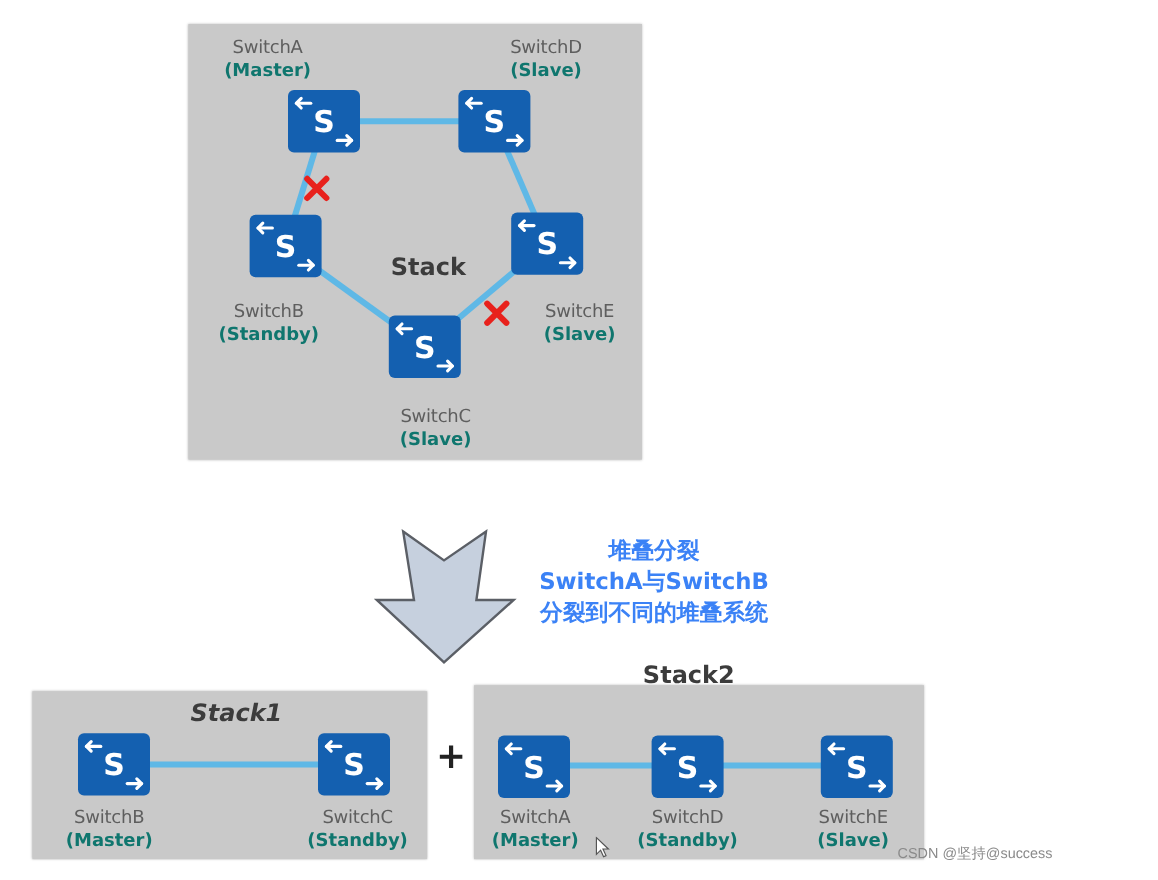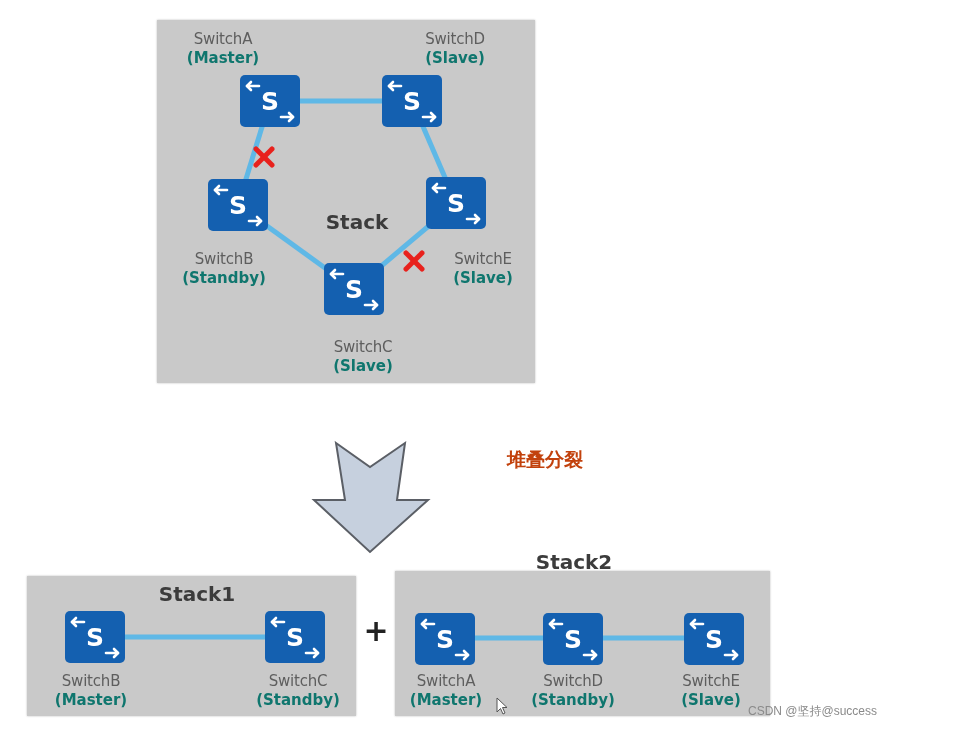--- a/index.html
+++ b/index.html
@@ -7,21 +7,21 @@
          font-family:"DejaVu Sans", sans-serif; }
   .panel { position:absolute; background:#c9c9c9; box-shadow: 0 0 2px #bdbdbd; }
   #panel-top { left:157px; top:20px; width:378px; height:363px; }
   #panel-s1 { left:27px; top:576px; width:329px; height:140px; }
   #panel-s2 { left:395px; top:571px; width:375px; height:145px; }
   svg.layer { position:absolute; left:0; top:0; }
   .lbl { position:absolute; text-align:center; color:#5e5e5e; font-size:15px; line-height:19px; white-space:nowrap; transform:translateX(-50%); }
   .lbl .name { display:block; letter-spacing:-0.2px; }
   .lbl .role { display:block; font-weight:bold; color:#0f766e; }
   .title { position:absolute; font-weight:bold; color:#3c3c3c; font-size:20px; transform:translateX(-50%); white-space:nowrap; }
-  .caption { position:absolute; left:545px; top:446px; transform:translateX(-50%); text-align:center; font-weight:bold; color:#c2410c; font-size:19px; line-height:26px; white-space:nowrap; }
+  .caption { position:absolute; left:545px; top:446px; transform:translateX(-50%); text-align:center; font-weight:bold; color:#3b82f6; font-size:19px; line-height:26px; white-space:nowrap; }
   .plus { position:absolute; left:376px; top:613px; transform:translateX(-50%); font-size:30px; color:#222; font-weight:bold; }
   .watermark { position:absolute; left:748px; top:703px; color:#8a8a8a; font-size:12px; font-family:"Liberation Sans", sans-serif; white-space:nowrap; }
   .switch { position:absolute; width:60px; height:52px; border-radius:5px; background:#1460b0; }
   .switch svg { position:absolute; left:0; top:0; }
 </style>
 </head>
 <body>
 
 <div class="panel" id="panel-top"></div>
 
@@ -120,27 +120,29 @@
 <div class="lbl" style="left:224px; top:250px;">
   <span class="name">SwitchB</span>
   <span class="role">(Standby)</span>
 </div>
 
 <svg class="layer" width="965" height="733" style="pointer-events:none;">
   <polygon points="336,443 370,467 405,443 397,500 428,500 370,552 314,500 345,500" fill="#c6d0de" stroke="#5b5f66" stroke-width="2" stroke-linejoin="miter"></polygon>
 </svg>
 <div class="caption">
   <div>堆叠分裂</div>
+  <div>SwitchA与SwitchB</div>
+  <div>分裂到不同的堆叠系统</div>
 </div>
 
 <div class="panel" id="panel-s1"></div>
 <svg class="layer" width="965" height="733" style="pointer-events:none;">
   <line x1="96" y1="637" x2="296" y2="637" stroke="#5fb8e6" stroke-width="5"></line>
 </svg>
-<div class="title" style="left:197px; top:582px;">Stack1</div>
+<div class="title" style="left:197px; top:582px;font-style:italic;">Stack1</div>
 <div class="switch" style="left:65px; top:611px;">
     <svg width="60" height="52" viewBox="0 0 60 52">
       <g stroke="#ffffff" stroke-width="2.6" fill="none" stroke-linecap="round" stroke-linejoin="round">
         <line x1="7" y1="11" x2="19" y2="11"></line>
         <polyline points="11,7 7,11 11,15"></polyline>
         <line x1="41" y1="42" x2="53" y2="42"></line>
         <polyline points="49,38 53,42 49,46"></polyline>
       </g>
       <text x="30" y="35" text-anchor="middle" font-family="DejaVu Sans, sans-serif" font-weight="bold" font-size="25" fill="#ffffff">S</text>
     </svg>

